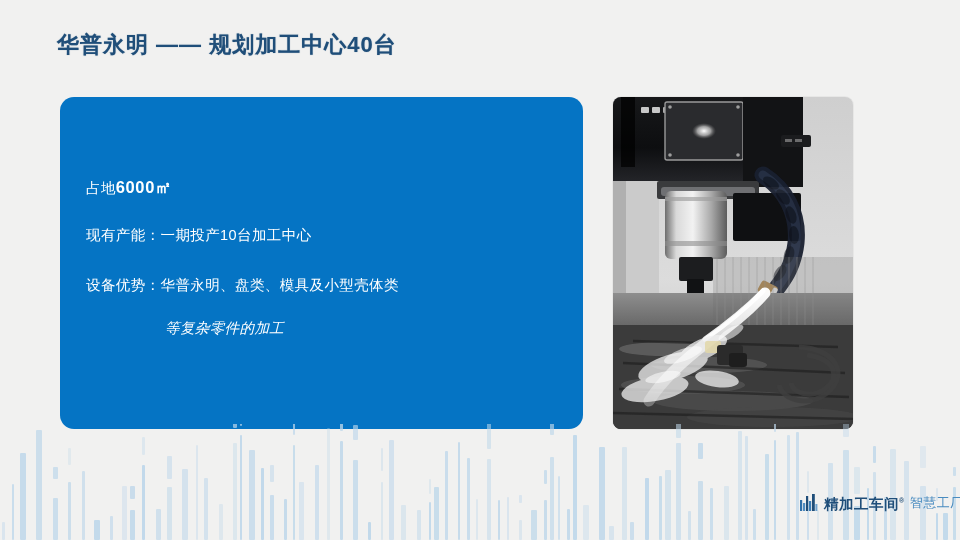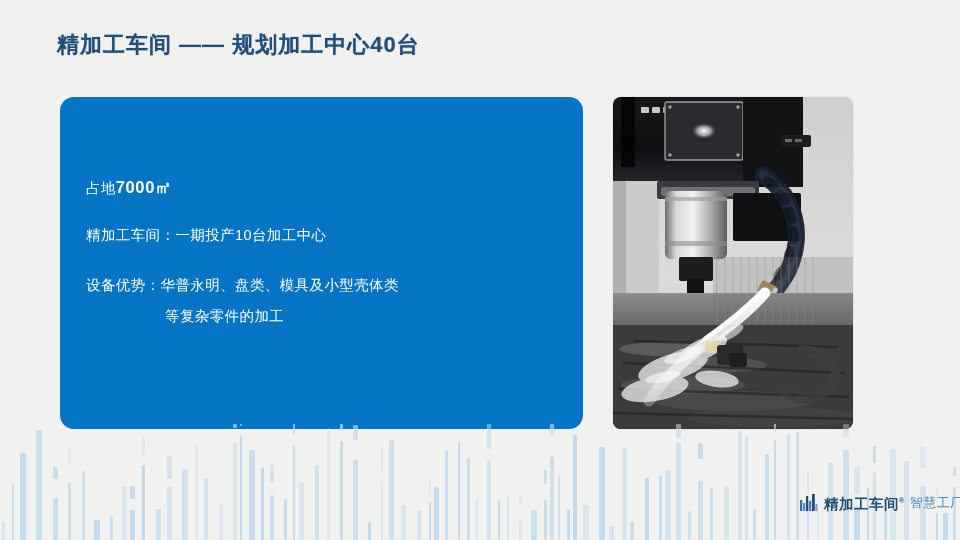--- a/index.html
+++ b/index.html
@@ -36,21 +36,21 @@
     position:absolute;
     color:#ffffff;
     font-size:14.5px;
     letter-spacing:.4px;
     white-space:nowrap;
   }
   #line-area   { left:26px; top:80px; }
   #line-area b { font-size:16.5px; font-weight:bold; letter-spacing:.6px; }
   #line-capacity { left:26px; top:129px; }
   #line-advantage { left:26px; top:179px; }
-  #line-advantage-cont { left:105px; top:210px; }
+  #line-advantage-cont { left:105px; top:222px;font-style:italic; }
 
   
   #photo-frame {
     position:absolute; left:613px; top:97px;
     width:240px; height:332px;
     border-radius:8px;
     overflow:hidden;
     background:#e9e9e9;
     box-shadow:0 0 0 1px rgba(0,0,0,.04);
   }
@@ -86,30 +86,30 @@
   #logo-sub {
     font-size:13px; color:#4a8cc0; letter-spacing:.5px; line-height:17px;
   }
 </style>
 </head>
 <body>
 
 <div id="slide">
 
   <div id="title-area">
-    <div id="page-title">精加工车间 —— 规划加工中心40台</div>
+    <div id="page-title">华普永明 —— 规划加工中心40台</div>
   </div>
 
   <div id="blue-card">
 
     <div class="body-line" id="line-area">
-      <span>占地</span><b>7000㎡</b>
+      <span>占地</span><b>6000㎡</b>
     </div>
 
-    <div class="body-line" id="line-capacity">精加工车间：一期投产10台加工中心</div>
+    <div class="body-line" id="line-capacity">现有产能：一期投产10台加工中心</div>
 
     <div class="body-line" id="line-advantage">设备优势：华普永明、盘类、模具及小型壳体类</div>
 
     <div class="body-line" id="line-advantage-cont">等复杂零件的加工</div>
   </div>
 
   <div id="photo-frame">
     <svg viewBox="0 0 240 332" preserveAspectRatio="xMidYMid slice">
       <defs>
         <linearGradient id="bgWall" x1="0" y1="0" x2="0" y2="1">

